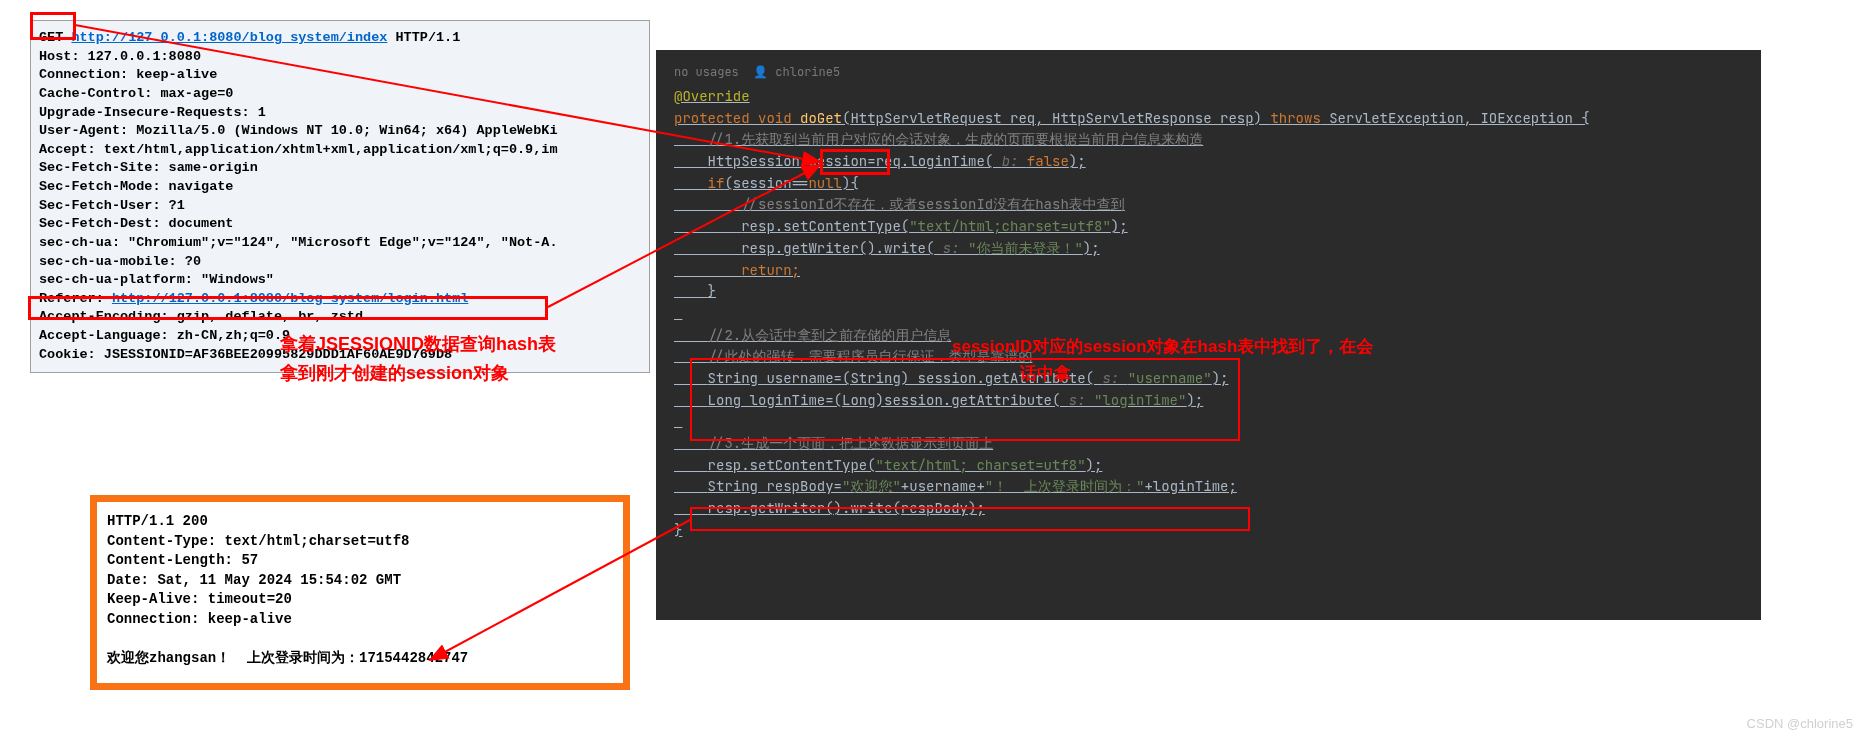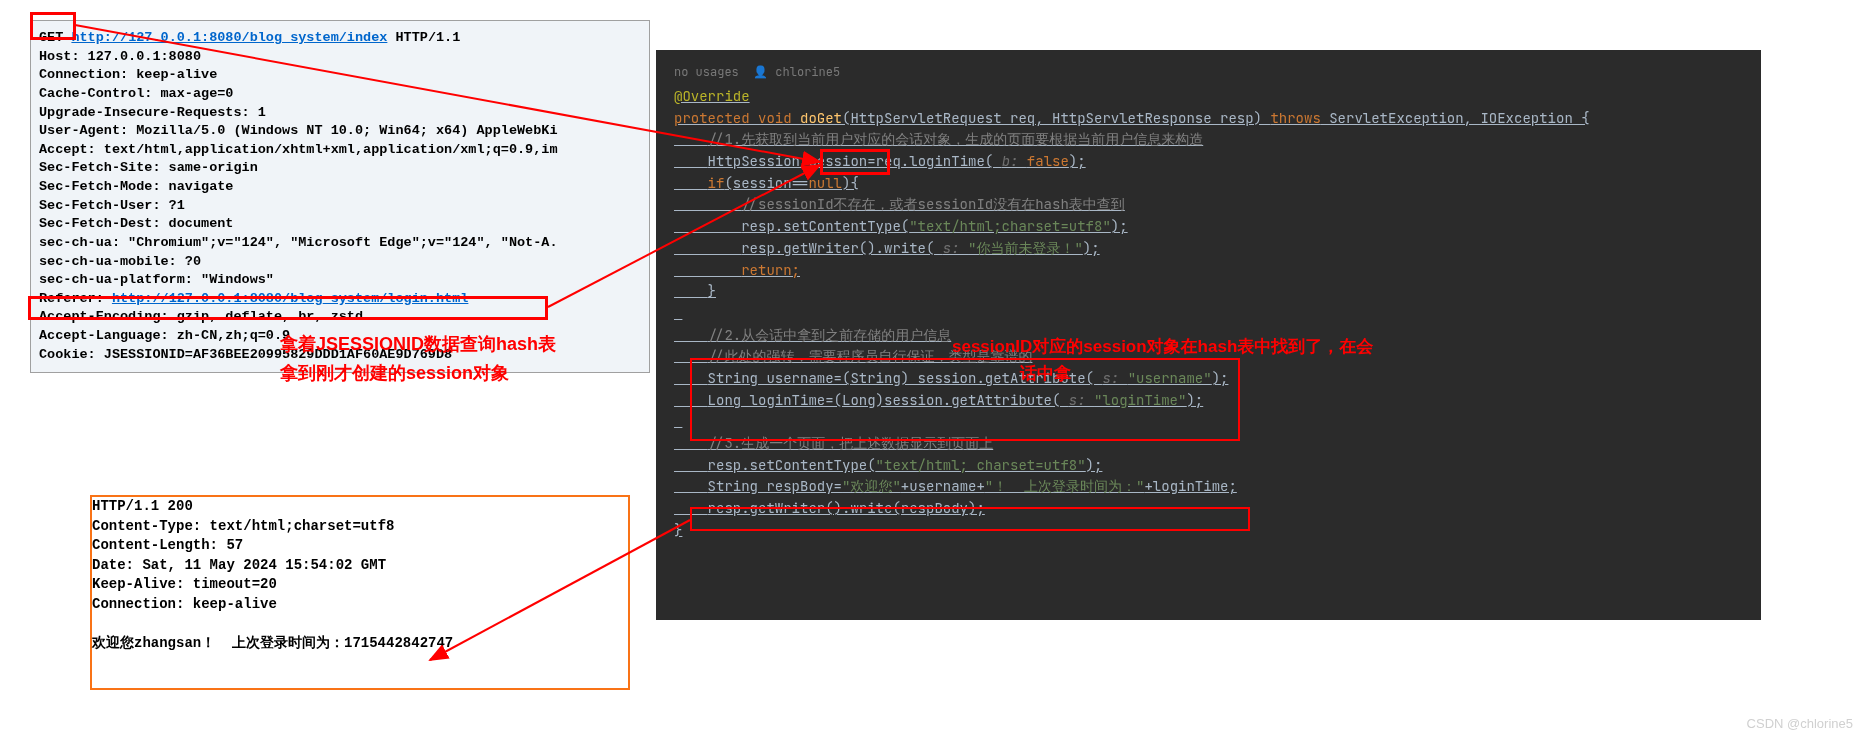--- a/index.html
+++ b/index.html
@@ -65,21 +65,22 @@
 .anno1 div { text-align: left; }
 
 
 .resp-panel {
   position: absolute;
   left: 90px;
   top: 495px;
   width: 540px;
   height: 195px;
   background: #ffffff;
-  border: 2px solid #f97316;
+  border: 7px solid #f97316;
+  padding: 10px;
   font-size: 14px;
   line-height: 1.4;
   white-space: pre;
   font-family: Consolas, 'Courier New', monospace;
   font-weight: bold;
   color: #000;
 }
 
 
 .code-panel {

